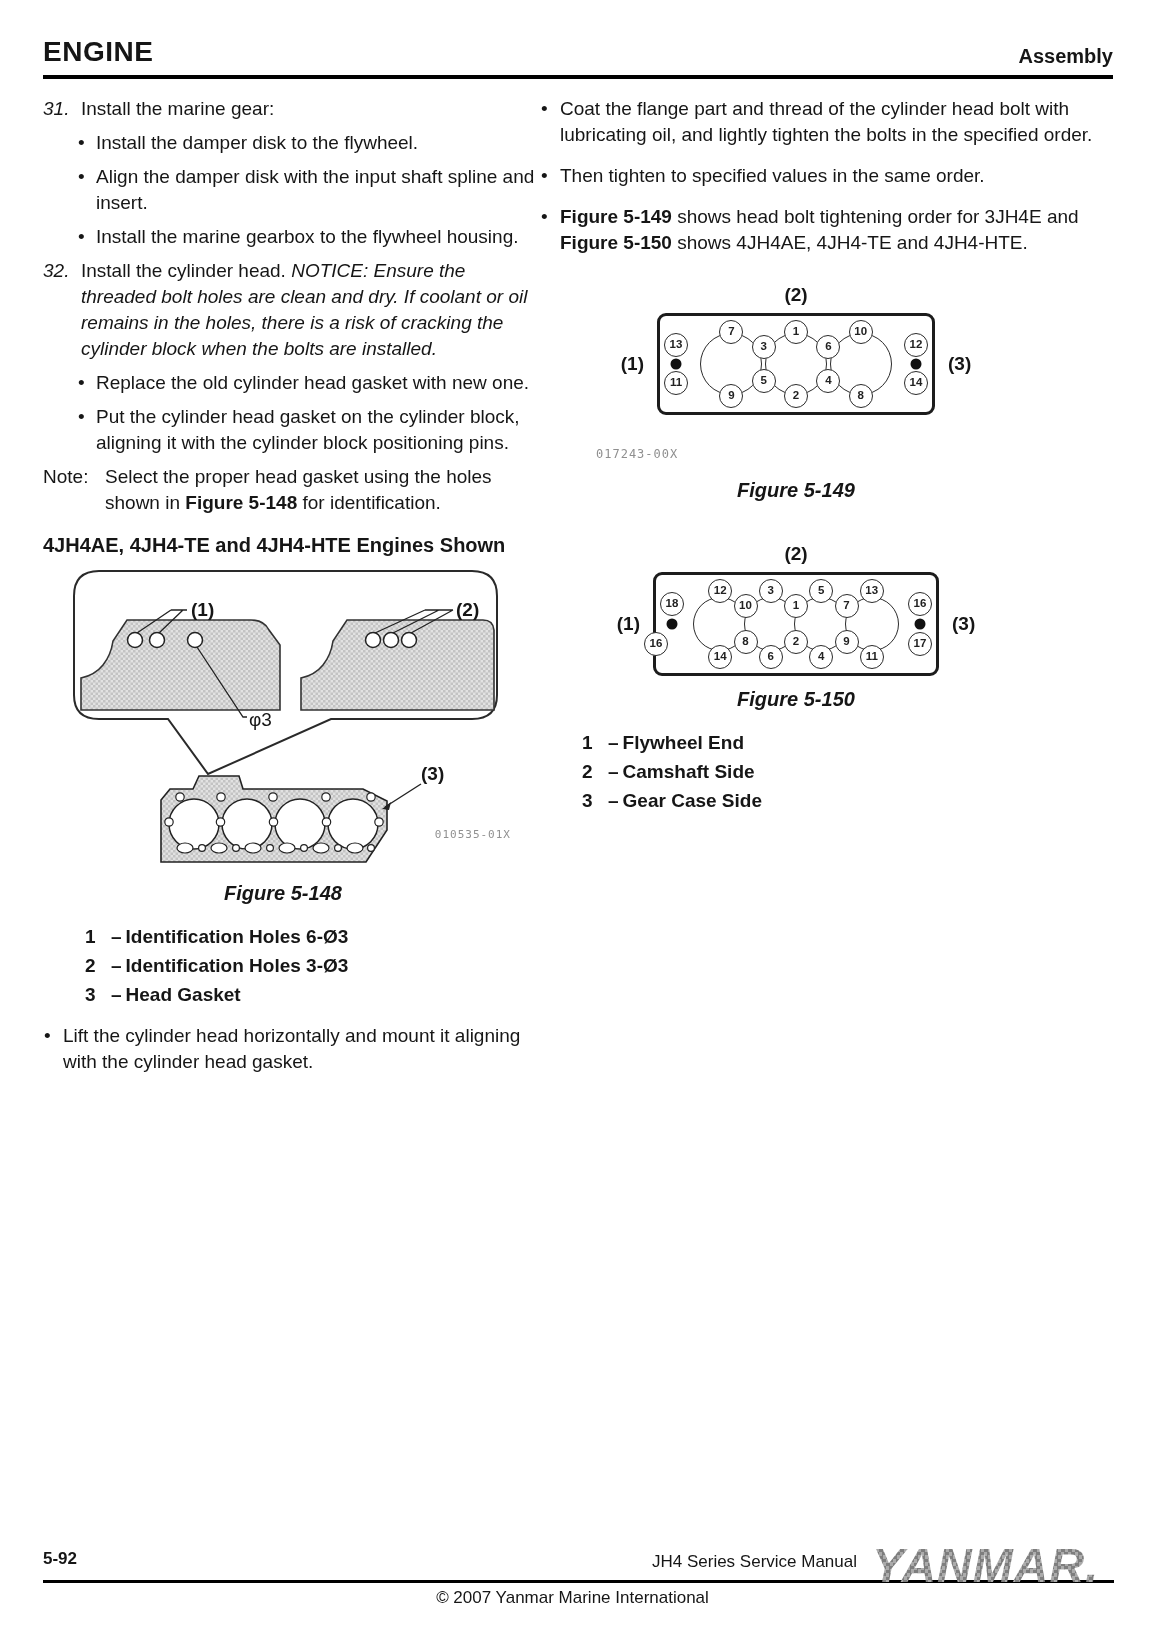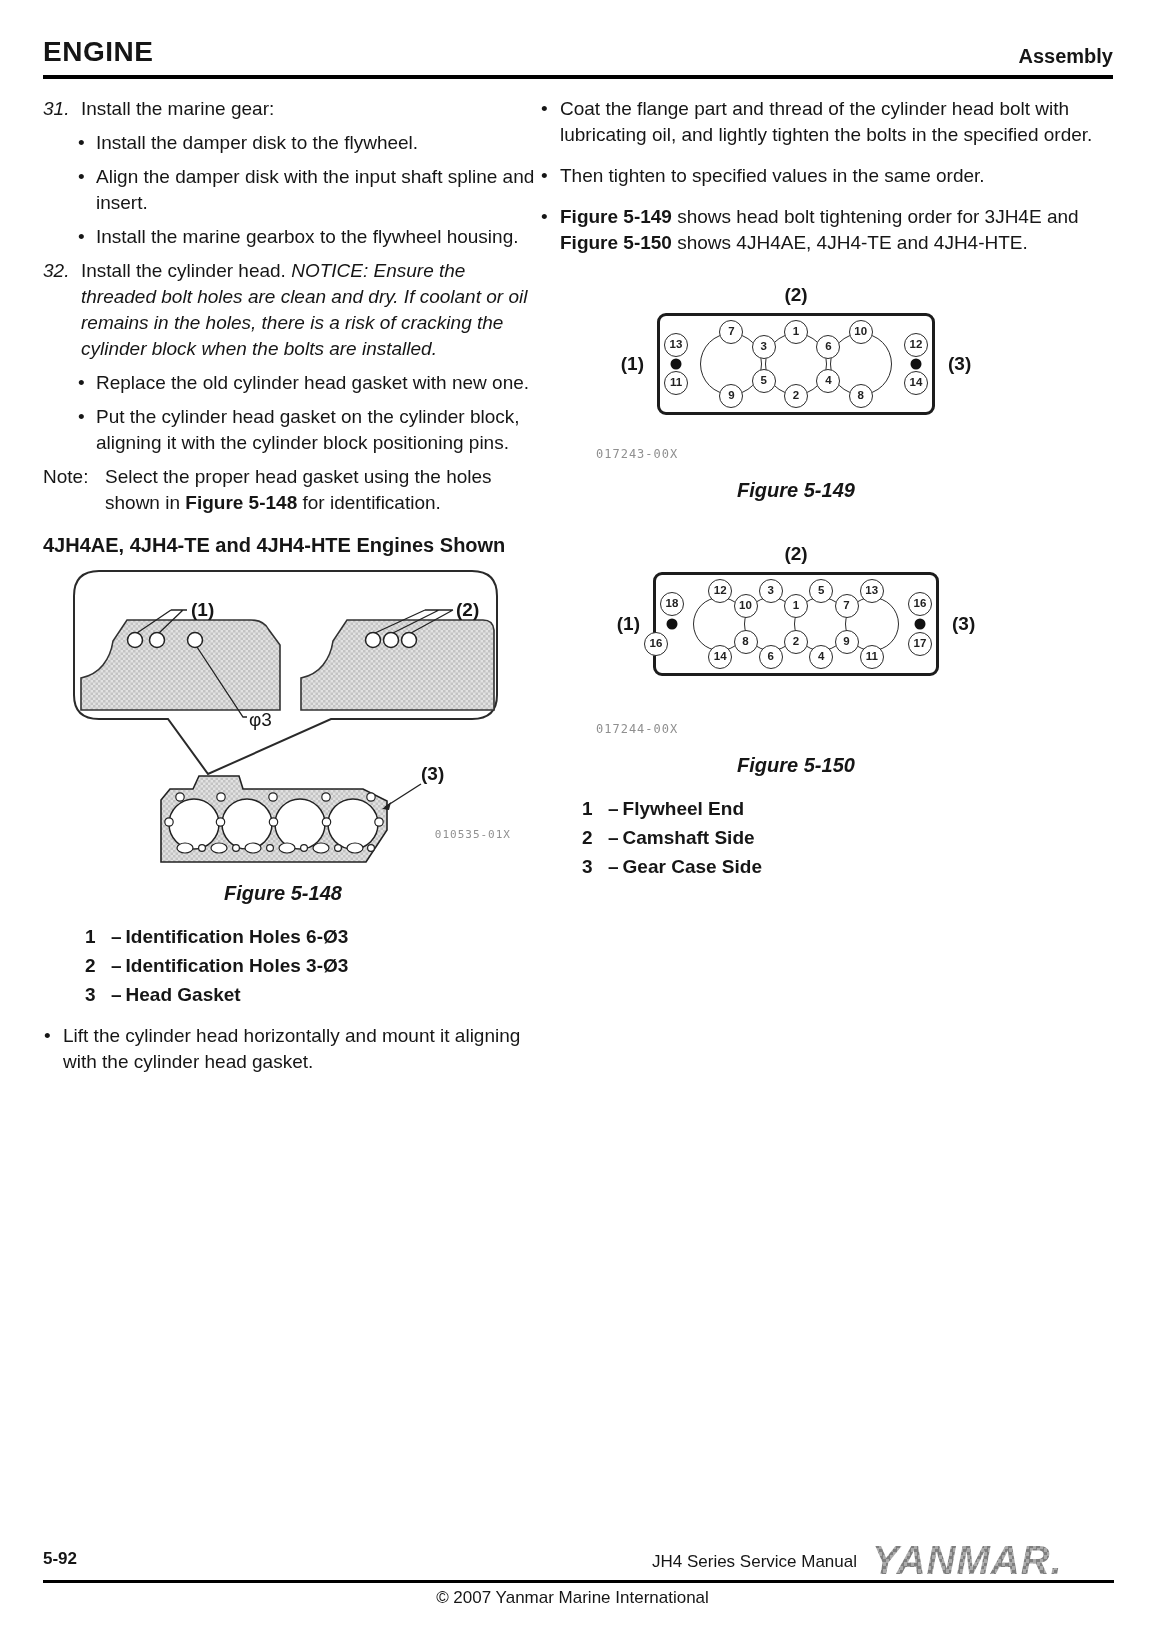--- a/index.html
+++ b/index.html
@@ -55,21 +55,21 @@
   .cyl{position:absolute;border:1.6px solid #2b2b2b;border-radius:50%;transform:translate(-50%,-50%);background:#fff;}
   .dowel{position:absolute;width:11px;height:11px;background:#111;border-radius:50%;transform:translate(-50%,-50%);}
   .code{font-family:"DejaVu Sans Mono",monospace;font-size:12px;color:#8f8f8f;
         padding-right:42px;margin-top:26px;letter-spacing:1px;}
   .code-150{margin-top:40px;}
 
   
   .footer-rule{position:absolute;left:43px;right:43px;top:1580px;border-top:3px solid #000;}
   .page-num{position:absolute;left:43px;top:1549px;font-weight:bold;font-size:17px;}
   .manual-title{position:absolute;right:300px;top:1552px;font-size:17px;}
-  .brand{position:absolute;left:872px;top:1538px;font-weight:900;font-style:italic;font-size:40px;
+  .brand{position:absolute;left:872px;top:1538px;font-weight:900;font-style:italic;font-size:48px;
          letter-spacing:1px;color:#8d8d8d;
          background:repeating-conic-gradient(#7e7e7e 0% 25%,#ababab 0% 50%) 0 0/7px 7px;
          -webkit-background-clip:text;background-clip:text;-webkit-text-fill-color:transparent;}
   @supports not ((-webkit-background-clip:text) or (background-clip:text)){
     .brand{background:none;color:#8d8d8d;-webkit-text-fill-color:#8d8d8d;}
   }
   .copyright{position:absolute;left:0;right:12px;top:1588px;text-align:center;font-size:17px;}
 
   svg text{font-family:"Liberation Sans",sans-serif;}
   .svg-callout{font-size:19px;font-weight:bold;fill:#161616;}
@@ -288,21 +288,20 @@
             <div class="bolt" style="left: 190.5px; top: 67px;">9</div>
             <div class="bolt" style="left: 16px; top: 29px;">18</div>
             <div class="bolt" style="left: 0; top: 69px;">16</div>
             <div class="bolt" style="left: 264px; top: 29px;">16</div>
             <div class="bolt" style="left: 264px; top: 69px;">17</div>
             <div class="dowel" style="left: 16px; top: 49px;"></div>
             <div class="dowel" style="left: 264px; top: 49px;"></div>
           </div>
         <span class="side-label">(3)</span>
       </div>
-      <div class="code code-150">017244-00X</div>
       <div class="fig-caption">Figure 5-150</div>
     </div>
 
     <div class="legend">
       <div class="legend-row">
         <span class="n">1</span>
         <span class="d">–</span>
         <span>Flywheel End</span>
       </div>
       <div class="legend-row">

